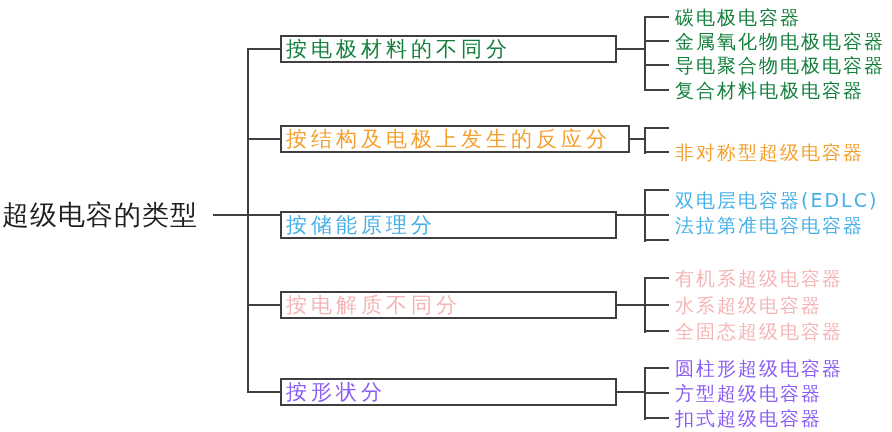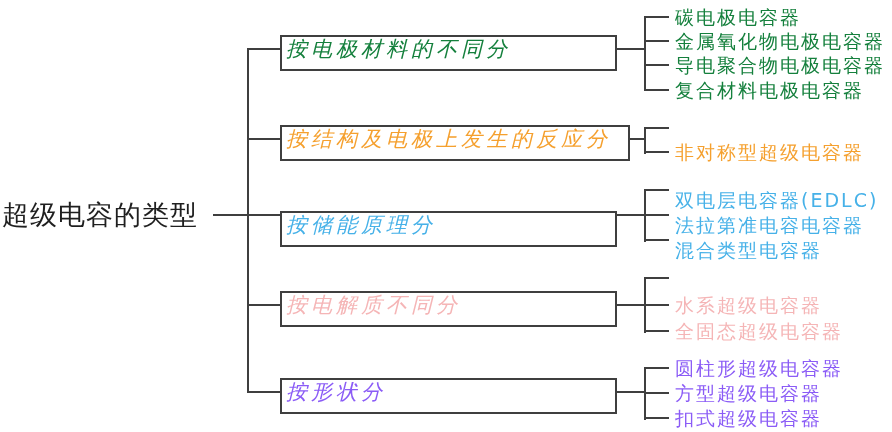--- a/index.html
+++ b/index.html
@@ -14,25 +14,24 @@
   .hline,.vline{position:absolute;background:#3f3f3f;}
   .hline{height:2px;}
   .vline{width:2px;}
   
   .root-label{
     position:absolute;left:2px;top:199px;height:32px;line-height:32px;
     font-size:27px;color:#1f1f1f;letter-spacing:1px;white-space:nowrap;
   }
   
   .cat-box{
-    position:absolute;left:280px;height:36px;box-sizing:border-box;
+    position:absolute;left:280px;height:28px;box-sizing:border-box;
     border:2px solid #3f3f3f;background:#ffffff;
     font-size:21px;line-height:24px;letter-spacing:4px;white-space:nowrap;
     padding-left:4px;
-    font-style:italic;
   }
   .cat-box.indent{}
   
   .leaf{
     position:absolute;left:675px;height:24px;line-height:24px;
     font-size:19px;letter-spacing:2px;white-space:nowrap;
   }
   
   .c1{color:#15803d;}
   .c2{color:#f5a02e;}
@@ -90,22 +89,22 @@
 
   <div class="leaf c1" style="top:5px;">碳电极电容器</div>
   <div class="leaf c1" style="top:53px;">导电聚合物电极电容器</div>
   <div class="leaf c1" style="top:29px;">金属氧化物电极电容器</div>
   <div class="leaf c1" style="top:78px;">复合材料电极电容器</div>
 
   <div class="leaf c2" style="top:140px;">非对称型超级电容器</div>
 
   <div class="leaf c3" style="top:178px;">双电层电容器(EDLC)</div>
   <div class="leaf c3" style="top:203px;">法拉第准电容电容器</div>
-  <div class="leaf c3" style="top:228px;">混合类型电容器</div>
 
+  <div class="leaf c4" style="top:266px;">有机系超级电容器</div>
   <div class="leaf c4" style="top:293px;">水系超级电容器</div>
   <div class="leaf c4" style="top:319px;">全固态超级电容器</div>
 
   <div class="leaf c5" style="top:356px;">圆柱形超级电容器</div>
   <div class="leaf c5" style="top:381px;">方型超级电容器</div>
   <div class="leaf c5" style="top:406px;">扣式超级电容器</div>
 
 </div>
 
 </body></html>

